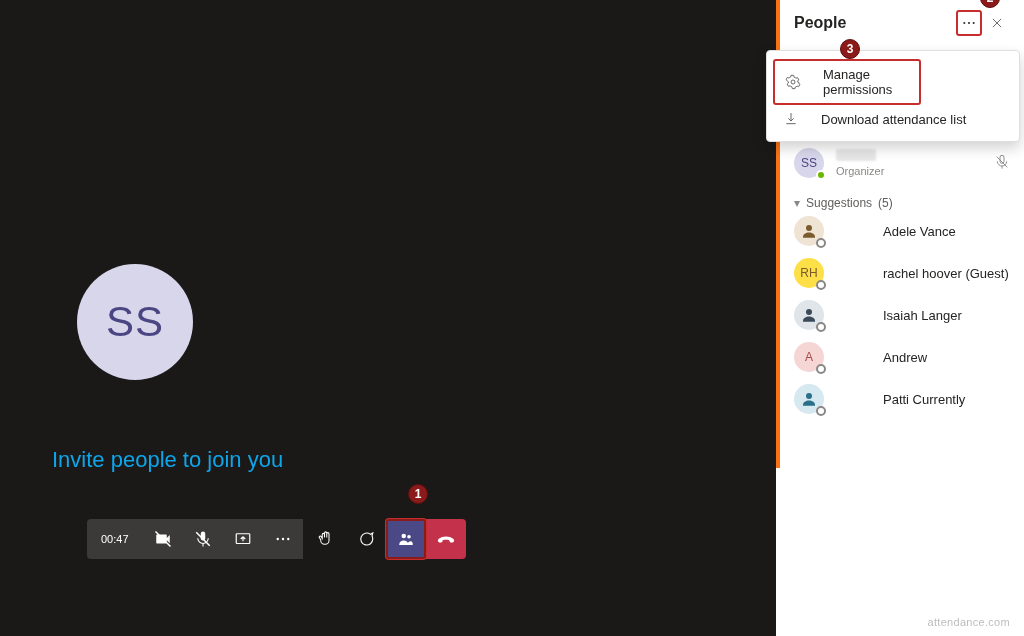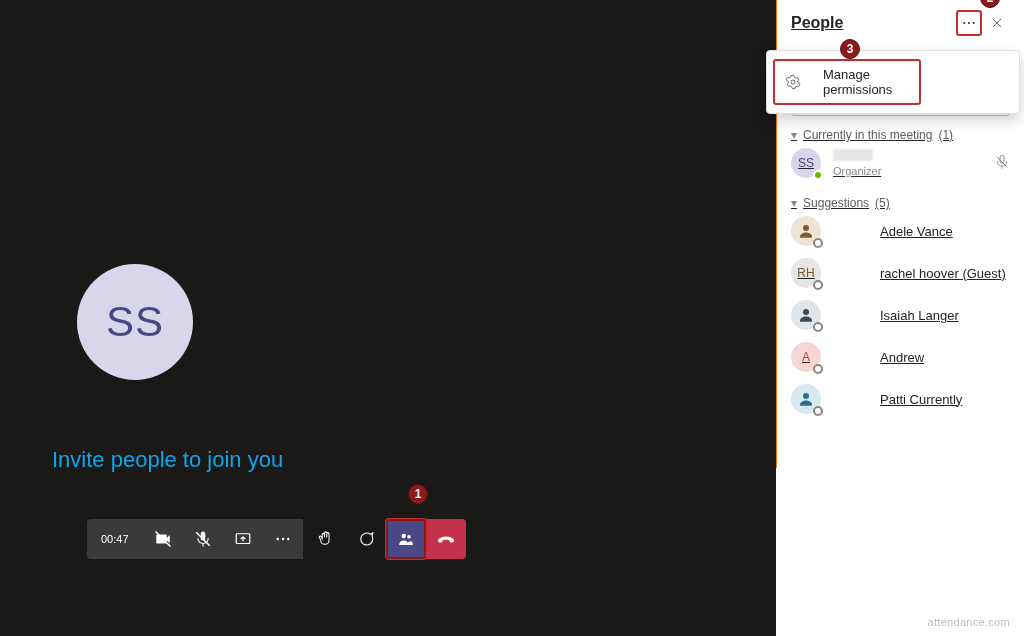--- a/index.html
+++ b/index.html
@@ -55,21 +55,21 @@
     position:absolute; width:20px; height:20px; border-radius:50%;
     background:#8b1a1a; color:#fff; font-size:12px; font-weight:600;
     display:flex; align-items:center; justify-content:center;
     border:1px solid #5e0f0f;
   }
   .red-box{ border:2px solid #c62d2d; border-radius:3px; }
 
   
   .panel{
     position:absolute; right:0; top:0; width:248px; height:468px;
-    background:#fff; border-left:1px solid #f97316;text-decoration:underline;
+    background:#fff; border-left:4px solid #f97316;
   }
   .panel-header{
     display:flex; align-items:center; height:46px; padding:0 14px;
     position:relative;
   }
   .panel-title{ font-size:16px; font-weight:700; flex:1; }
   .panel-more-box{
     width:26px; height:26px; display:flex; align-items:center; justify-content:center;
     cursor:pointer; position:relative;
   }
@@ -270,21 +270,21 @@
           <div class="pavatar" style="background: rgb(239, 227, 211); color: rgb(122, 91, 46);">
             <svg width="18" height="18" viewBox="0 0 24 24" fill="#7a5b2e">
               <circle cx="12" cy="8" r="4"></circle>
               <path d="M4 20c0-4 4-6 8-6s8 2 8 6v1H4z"></path>
             </svg>
             <span class="presence off"></span>
           </div>
           <div class="pname">Adele Vance</div>
         </div>
         <div class="participant">
-          <div class="pavatar" style="background: #e5e5e5; color: rgb(122, 91, 46);">RH<span class="presence off"></span></div>
+          <div class="pavatar" style="background: #fde047; color: rgb(122, 91, 46);">RH<span class="presence off"></span></div>
           <div class="pname">rachel hoover (Guest)</div>
         </div>
         <div class="participant">
           <div class="pavatar" style="background: rgb(224, 229, 234); color: rgb(58, 74, 90);">
             <svg width="18" height="18" viewBox="0 0 24 24" fill="#3a4a5a">
               <circle cx="12" cy="8" r="4"></circle>
               <path d="M4 20c0-4 4-6 8-6s8 2 8 6v1H4z"></path>
             </svg>
             <span class="presence off"></span>
           </div>
@@ -312,16 +312,22 @@
     <div class="step-badge" style="left:73px; top:-12px; z-index:6;">
       <span>3</span>
     </div>
     <div class="dd-item red-box" style="width:148px;">
       <svg width="16" height="16" viewBox="0 0 24 24" fill="none" stroke="#605e5c" stroke-width="1.4">
           <circle cx="12" cy="12" r="3"></circle>
           <path d="M19 12a7 7 0 0 0-.2-1.6l2-1.5-2-3.4-2.3.9a7 7 0 0 0-2.8-1.6L13 2h-4l-.4 2.4a7 7 0 0 0-2.8 1.6l-2.3-.9-2 3.4 2 1.5A7 7 0 0 0 5 12c0 .6.1 1.1.2 1.6l-2 1.5 2 3.4 2.3-.9a7 7 0 0 0 2.8 1.6L11 22h4l.4-2.4a7 7 0 0 0 2.8-1.6l2.3.9 2-3.4-2-1.5c.1-.5.2-1 .2-1.6z"></path>
         </svg>
       <span>Manage permissions</span>
     </div>
+    <div class="dd-item">
+      <svg width="16" height="16" viewBox="0 0 24 24" fill="none" stroke="#605e5c" stroke-width="1.4">
+          <path d="M12 3v12m0 0 4-4m-4 4-4-4M5 19h14"></path>
+        </svg>
+      <span>Download attendance list</span>
+    </div>
   </div>
 </div>
 
 <div class="watermark">attendance.com</div>
 
 </body></html>

